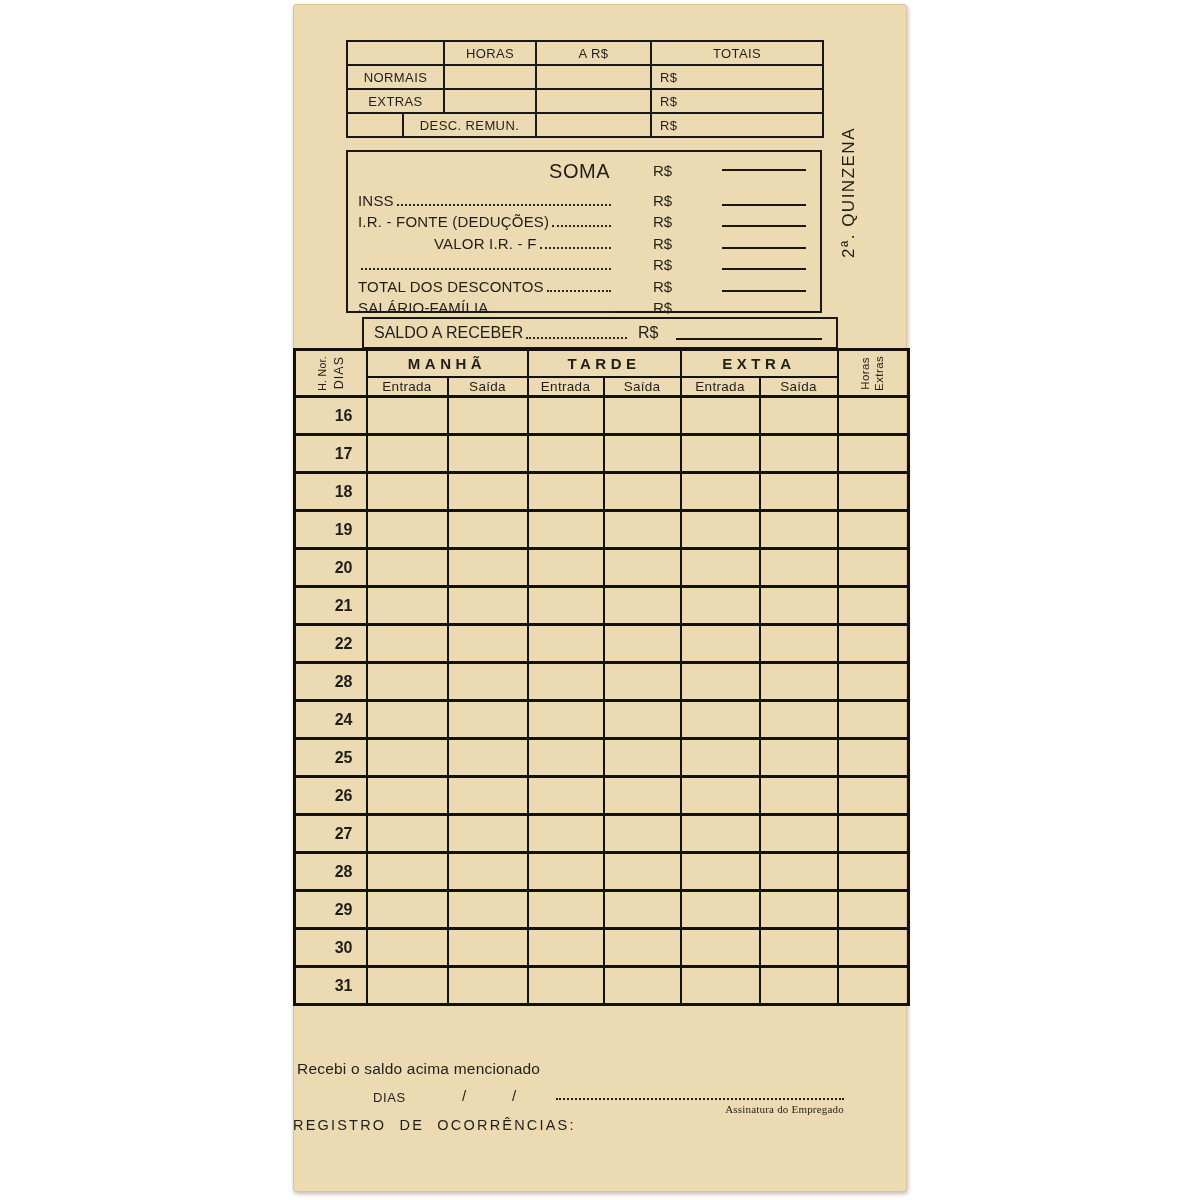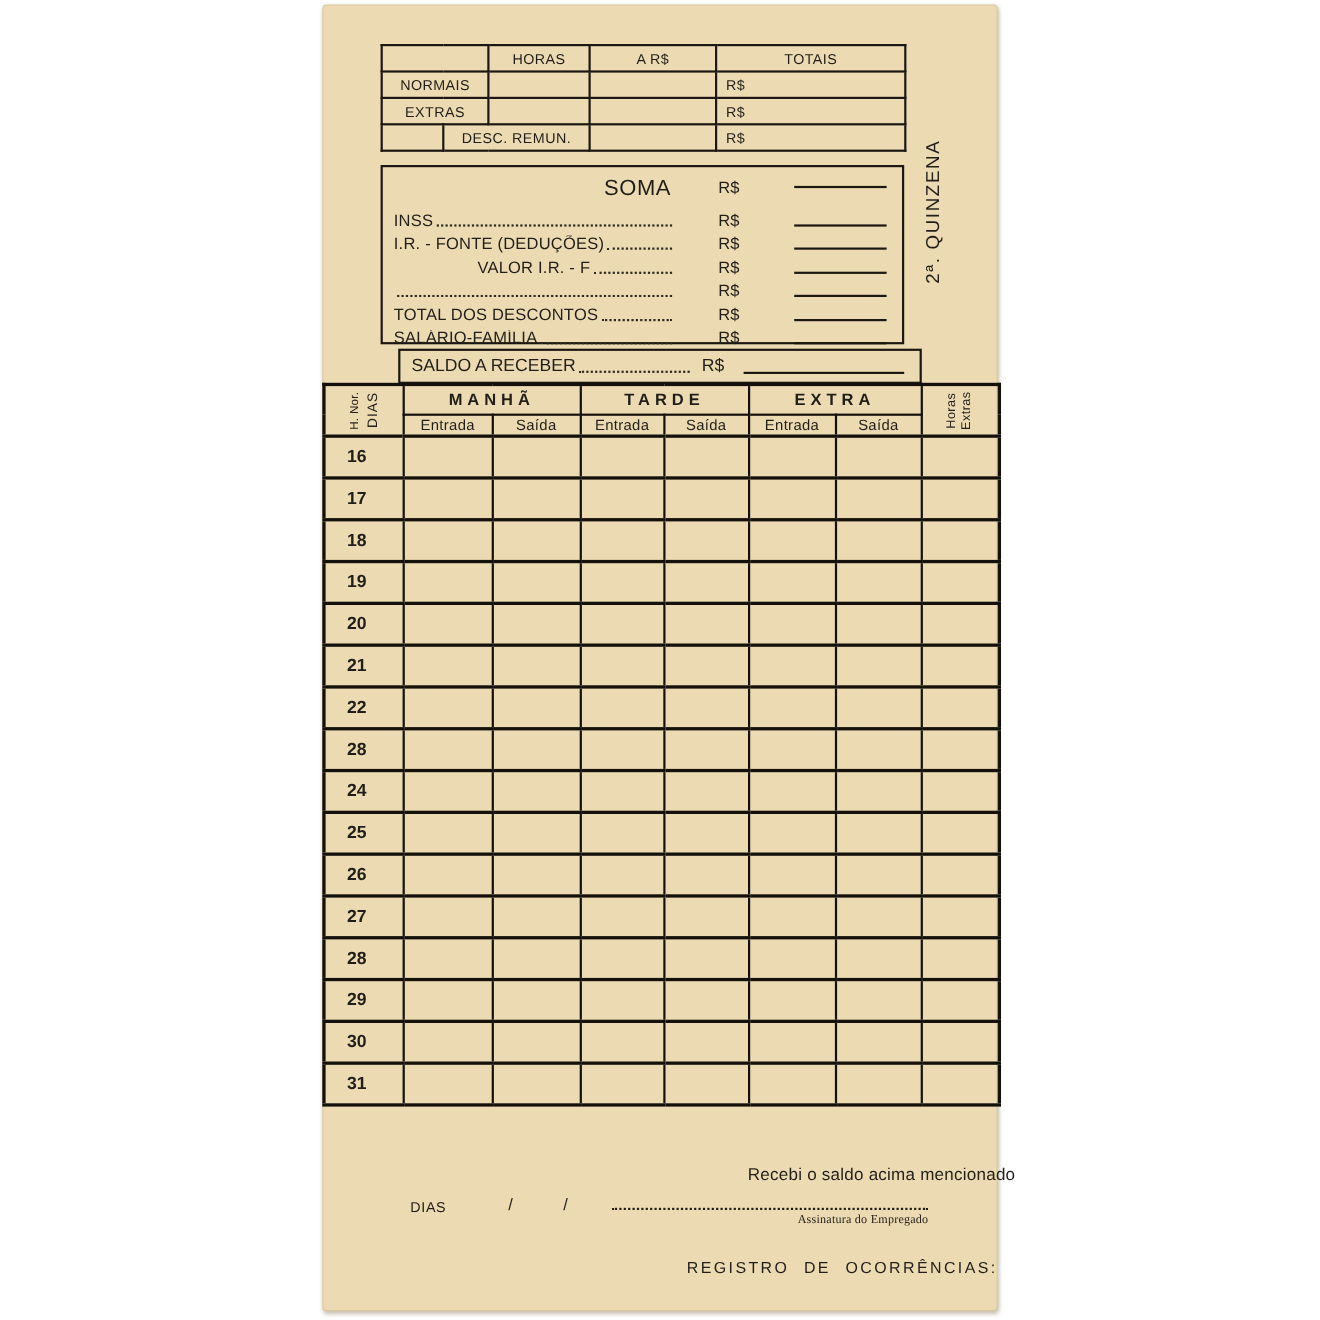--- a/index.html
+++ b/index.html
@@ -66,34 +66,34 @@
   .timesheet{
     position:absolute; left:0; top:344px; width:614px;
     border-collapse:collapse; table-layout:fixed;
     border:3px solid #14110c;
   }
   .timesheet th, .timesheet td{ border:2px solid #14110c; padding:0; vertical-align:middle; }
   .timesheet th.grp{ height:27px; font-size:15px; font-weight:bold; letter-spacing:4.5px; text-align:center; }
   .timesheet th.sub{ height:20px; font-size:13.5px; font-weight:normal; text-align:center; letter-spacing:.3px; border-bottom:3px solid #14110c; }
   .timesheet td.cell{ height:38px; }
   .timesheet tbody td{ border-top-width:3px; border-bottom-width:3px; }
-  .timesheet td.day{ font-weight:bold; font-size:16px; text-align:center; padding-right:13px; }
+  .timesheet td.day{ font-weight:bold; font-size:16px; text-align:right; padding-right:13px; }
   .cornerbox{ display:flex; align-items:center; justify-content:center; gap:4px; height:100%; }
   .cornerbox .hnor{ font-size:10.5px; font-weight:normal; letter-spacing:.3px; }
   .cornerbox .dias{ font-size:12.5px; font-weight:normal; letter-spacing:1px; }
   .hxwrap{ display:flex; align-items:center; justify-content:center; height:100%; }
   .hxrot{ transform:rotate(-90deg); font-size:11.5px; font-weight:normal; line-height:1.25; letter-spacing:.4px; white-space:nowrap; text-align:center; }
   
-  .recebi{ position:absolute; left:16px; width:614px; top:1056px; text-align:right; font-size:15.5px; letter-spacing:.2px; }
+  .recebi{ position:absolute; left:4px; width:614px; top:1056px; text-align:left; font-size:15.5px; letter-spacing:.2px; }
   .data-label{ position:absolute; left:80px; top:1086px; font-size:13px; letter-spacing:.6px; }
   .slash1{ position:absolute; left:169px; top:1083px; font-size:15px; }
   .slash2{ position:absolute; left:219px; top:1083px; font-size:15px; }
   .sigdots{ position:absolute; left:263px; top:1078px; width:288px; height:18px; border-bottom:2.5px dotted #211e19; }
   .siglabel{ position:absolute; left:263px; width:288px; top:1099px; text-align:right; font-size:11px; letter-spacing:.2px;font-family:Liberation Serif, serif; }
-  .registro{ position:absolute; left:0; width:614px; top:1113px; text-align:right; font-size:14.5px; letter-spacing:2.2px; word-spacing:7px;margin-top:28px; }
+  .registro{ position:absolute; left:0; width:614px; top:1113px; text-align:left; font-size:14.5px; letter-spacing:2.2px; word-spacing:7px; }
 </style>
 </head>
 <body>
 
 <div class="card">
 
   <table class="toptable">
     <colgroup>
         <col style="width:56px">
         <col style="width:41px">

